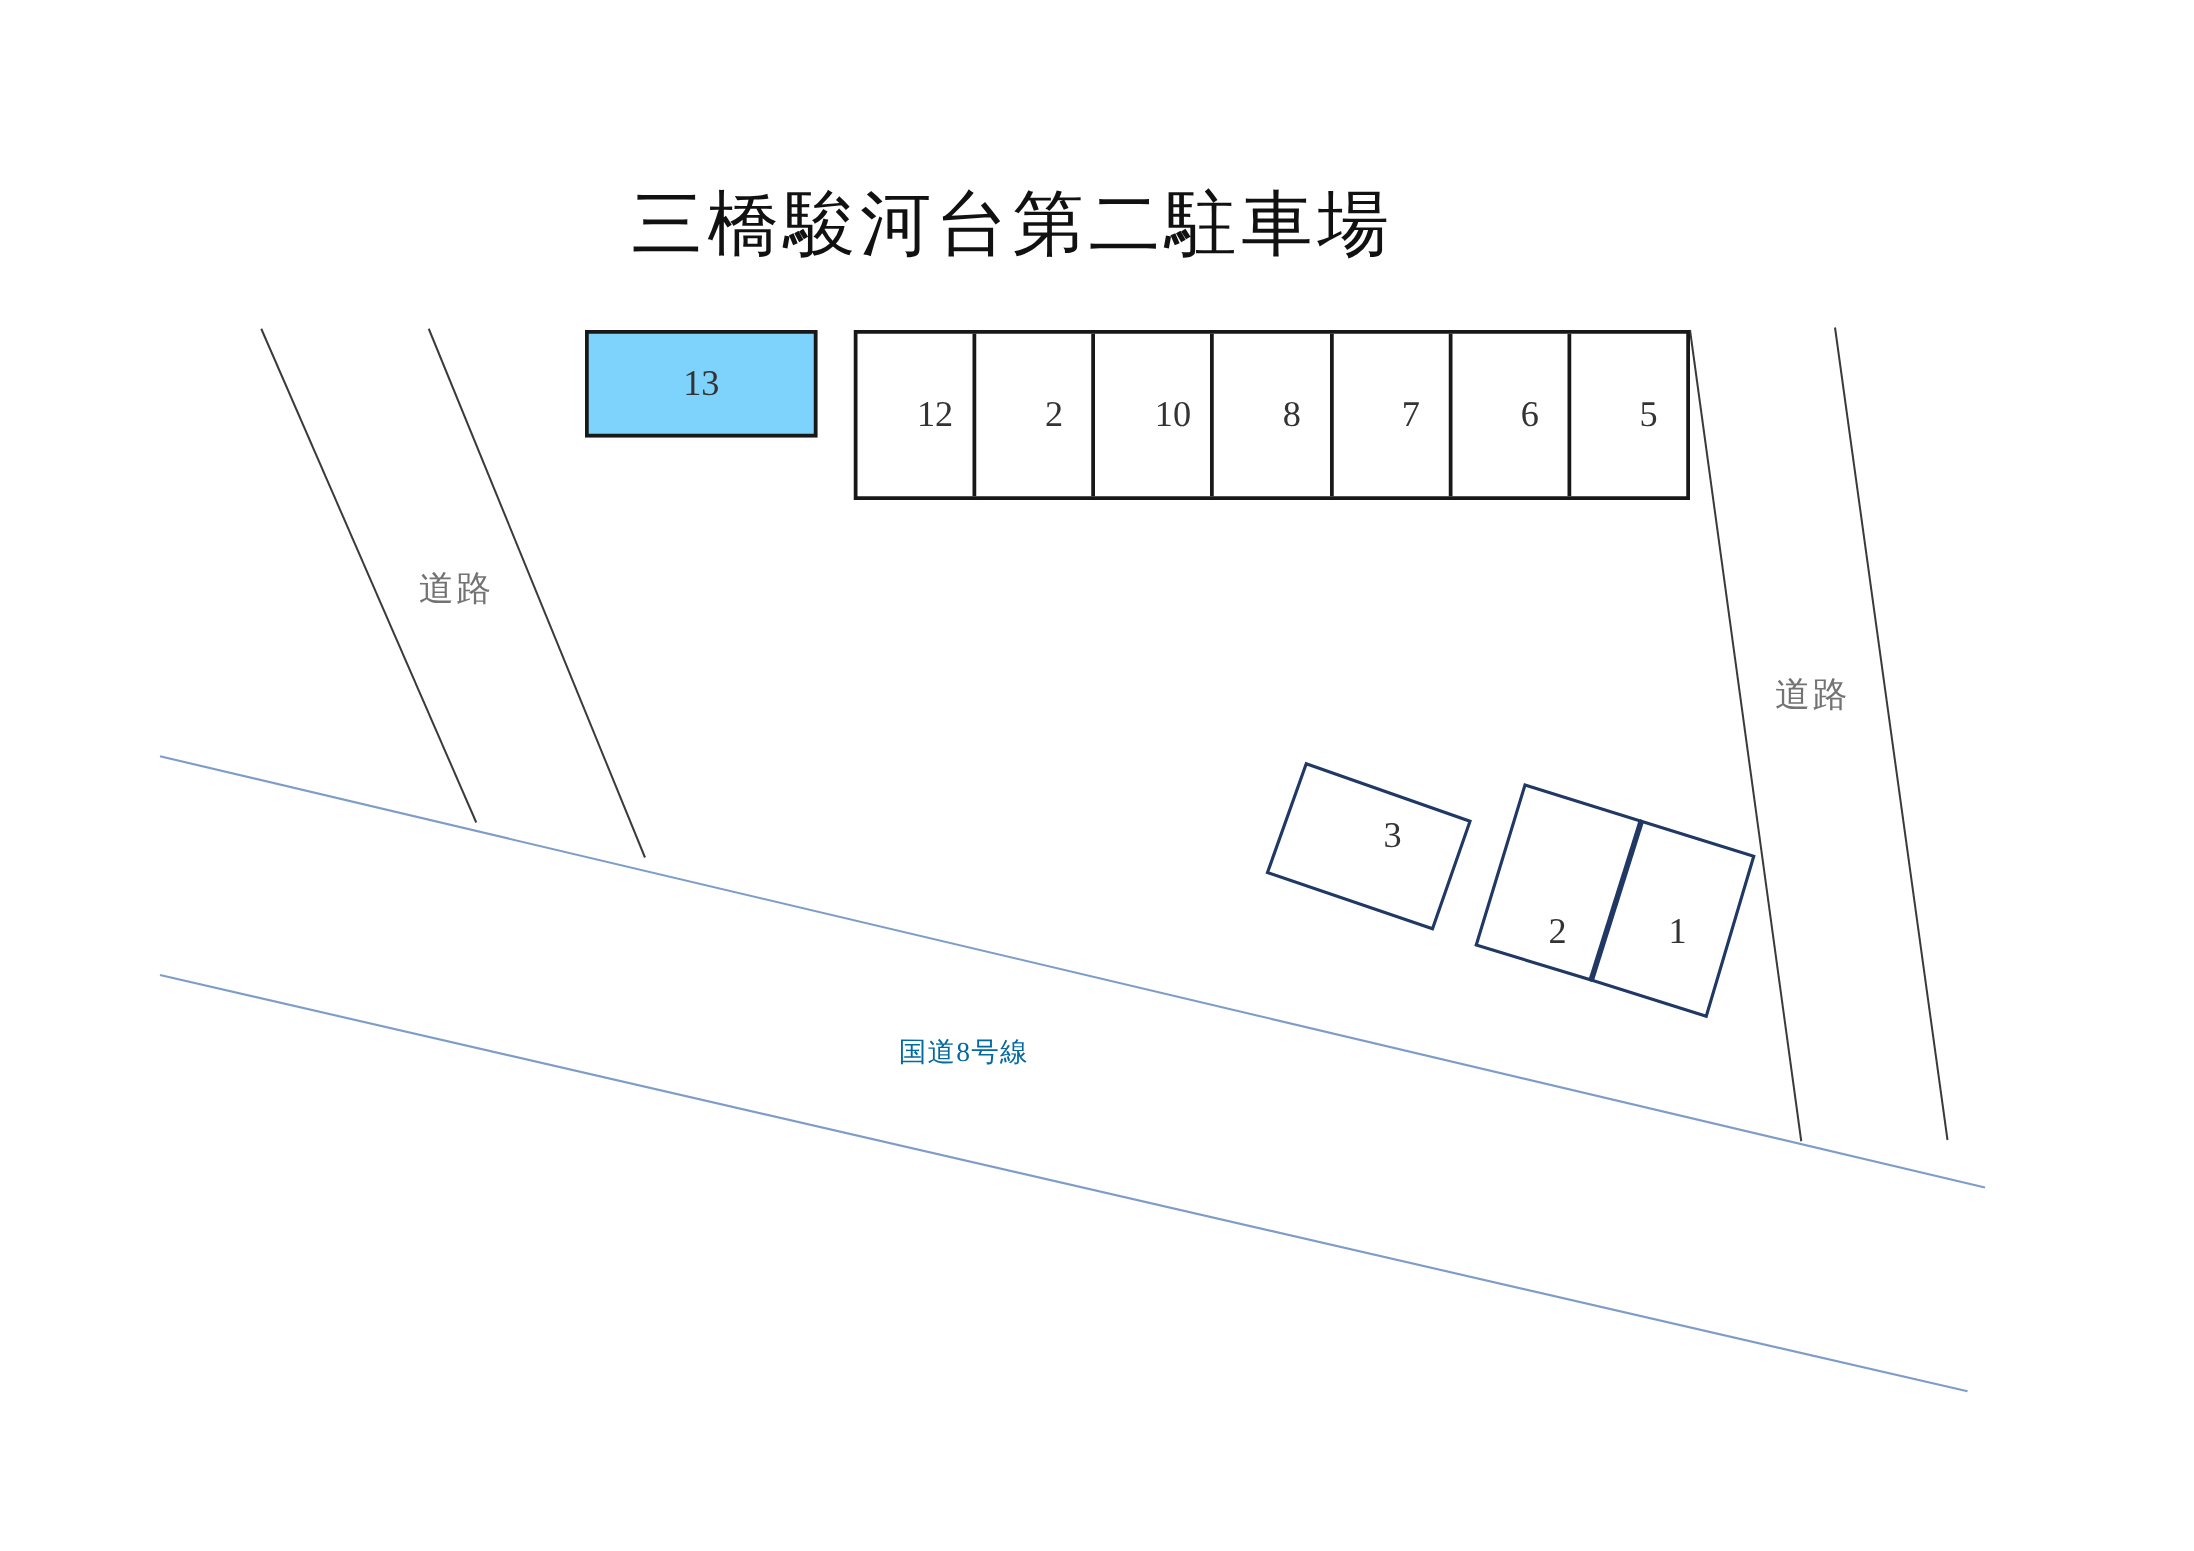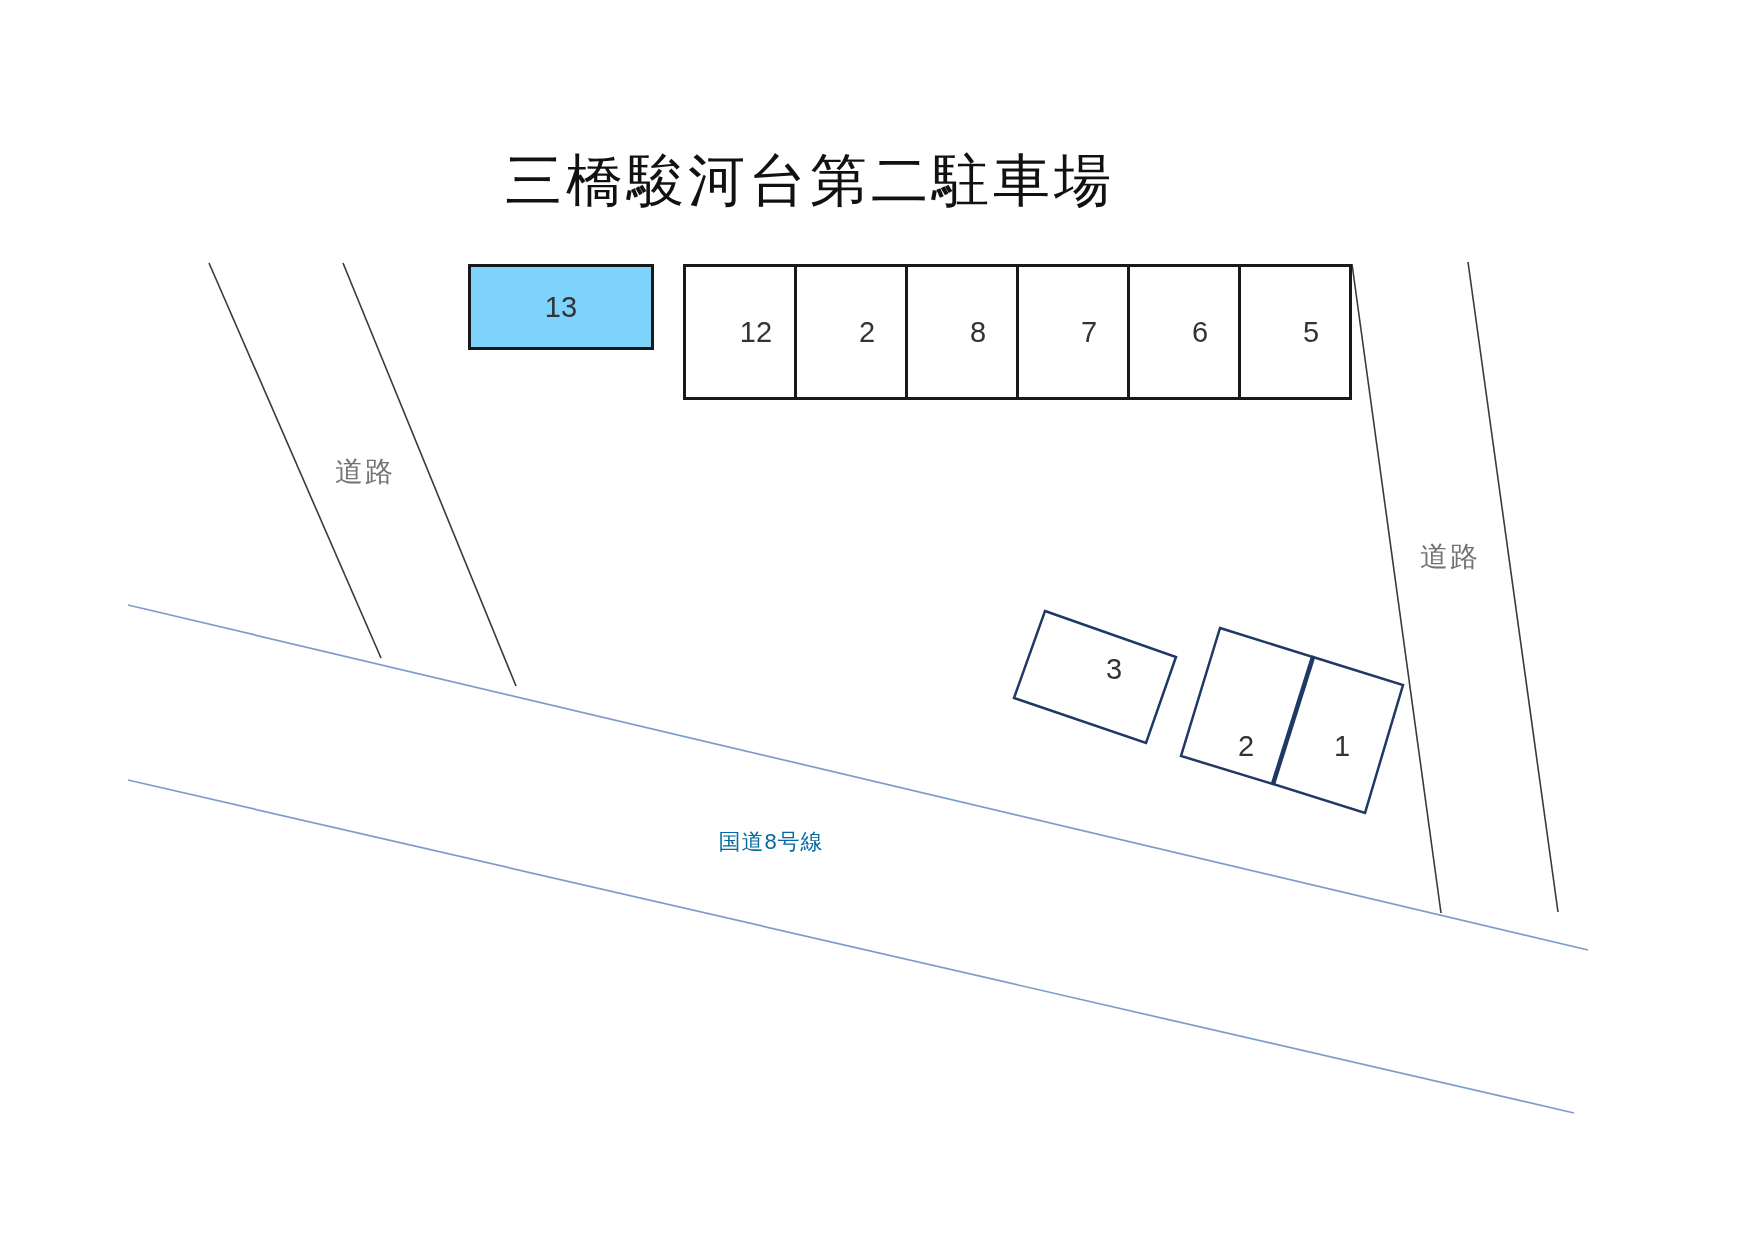--- a/index.html
+++ b/index.html
@@ -1,21 +1,21 @@
 <!DOCTYPE html>
 <html><head>
 <meta charset="utf-8">
 <style>
   html,body{margin:0;padding:0;background:#ffffff;}
   .canvas{
     position:relative;
     width:1755px;height:1241px;
     background:#ffffff;
     overflow:hidden;
-    font-family:Liberation Sans, sans-serif;
+    font-family:Liberation Serif, serif;
     color:#1a1a1a;
   }
   .title{
     position:absolute;
     left:505px;top:146px;
     font-size:57px;
     font-weight:300;
     letter-spacing:4px;
     line-height:1.2;
     color:#111;
@@ -82,20 +82,23 @@
   </div>
 
   <div class="stall-row">
     <div class="stall-cell">
       <span class="num">12</span>
     </div>
     <div class="stall-cell">
       <span class="num">2</span>
     </div>
     <div class="stall-cell">
+      <span class="num">10</span>
+    </div>
+    <div class="stall-cell">
       <span class="num">8</span>
     </div>
     <div class="stall-cell">
       <span class="num">7</span>
     </div>
     <div class="stall-cell">
       <span class="num">6</span>
     </div>
     <div class="stall-cell">
       <span class="num">5</span>

